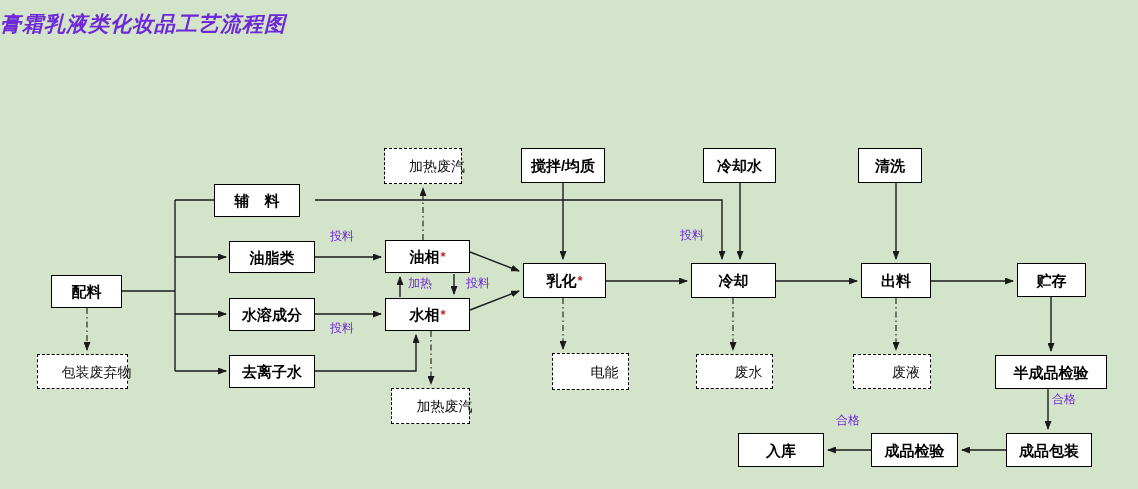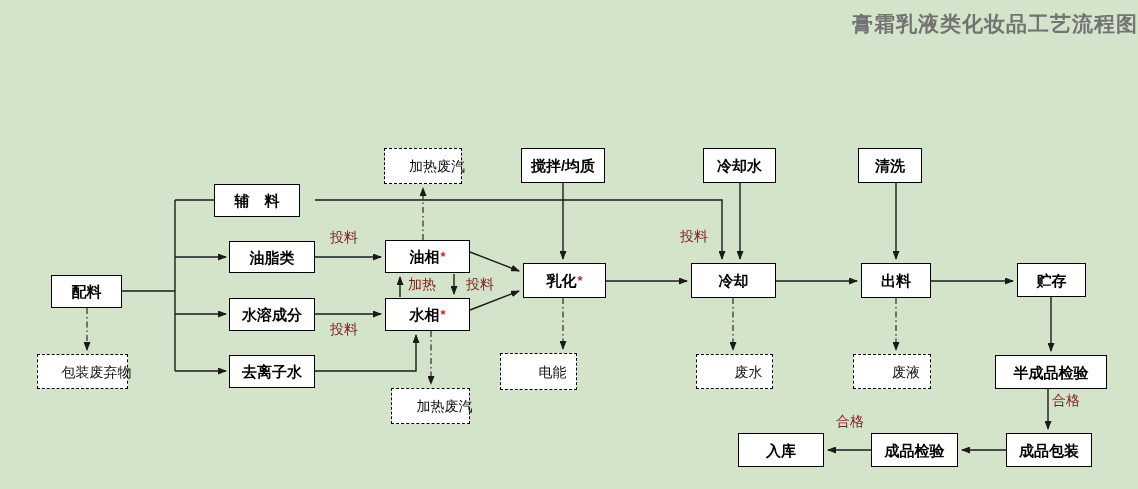--- a/index.html
+++ b/index.html
@@ -1,28 +1,28 @@
 <!DOCTYPE html>
 <html><head>
 <meta charset="utf-8">
 <style>
   html,body{margin:0;padding:0;}
   body{background:#d3e4ca;font-family:"Liberation Sans","DejaVu Sans",sans-serif;}
   .stage{position:relative;width:1138px;height:489px;background:#d3e4ca;overflow:hidden;}
-  .title{position:absolute;left:0;top:10px;width:1138px;text-align:right;
+  .title{position:absolute;left:0;top:10px;width:1138px;text-align:left;
          font-family:"Liberation Serif","DejaVu Serif",serif;
-         font-weight:bold;font-size:21px;color:#737373;letter-spacing:1px;}
+         font-weight:bold;font-size:21px;color:#6d28d9;letter-spacing:1px;font-style:italic;}
   .connectors{position:absolute;left:0;top:0;width:1138px;height:489px;}
   .node{position:absolute;background:#ffffff;border:1.4px solid #000;
         display:flex;align-items:center;justify-content:center;
         box-sizing:border-box;color:#000;font-size:15px;font-weight:bold;
         white-space:pre;text-align:center;line-height:1;}
   .node.dashed{border:1.2px dashed #000;font-weight:normal;font-size:14px;color:#111;padding-left:28px;}
   .marker{color:#c22;font-size:13px;font-weight:bold;margin-left:1px;}
-  .edge-label{position:absolute;font-size:14px;color:#7f1d1d;font-weight:normal;
+  .edge-label{position:absolute;font-size:12px;color:#6d28d9;font-weight:normal;
               line-height:1;white-space:nowrap;}
 </style>
 </head>
 <body>
 
 <div class="stage">
 
   <div class="title">膏霜乳液类化妆品工艺流程图</div>
 
   <svg class="connectors" width="1138" height="489" viewBox="0 0 1138 489" xmlns="http://www.w3.org/2000/svg">
@@ -87,21 +87,21 @@
   <div class="node" style="left:861px;top:263px;width:70px;height:35px"><span>出料</span></div>
   <div class="node" style="left:1017px;top:263px;width:69px;height:34px"><span>贮存</span></div>
   <div class="node" style="left:995px;top:355px;width:112px;height:34px"><span>半成品检验</span></div>
   <div class="node" style="left:1006px;top:433px;width:86px;height:34px"><span>成品包装</span></div>
   <div class="node" style="left:871px;top:433px;width:87px;height:34px"><span>成品检验</span></div>
   <div class="node" style="left:738px;top:433px;width:86px;height:34px"><span>入库</span></div>
 
   <div class="node dashed" style="left:37px;top:354px;width:91px;height:35px"><span>包装废弃物</span></div>
   <div class="node dashed" style="left:384px;top:148px;width:78px;height:36px"><span>加热废汽</span></div>
   <div class="node dashed" style="left:391px;top:388px;width:79px;height:36px"><span>加热废汽</span></div>
-  <div class="node dashed" style="left:500px;top:353px;width:77px;height:37px"><span>电能</span></div>
+  <div class="node dashed" style="left:552px;top:353px;width:77px;height:37px"><span>电能</span></div>
   <div class="node dashed" style="left:696px;top:354px;width:77px;height:35px"><span>废水</span></div>
   <div class="node dashed" style="left:853px;top:354px;width:78px;height:35px"><span>废液</span></div>
 
   <div class="edge-label" style="left:330px;top:230px">投料</div>
   <div class="edge-label" style="left:330px;top:322px">投料</div>
   <div class="edge-label" style="left:466px;top:277px">投料</div>
   <div class="edge-label" style="left:680px;top:229px">投料</div>
   <div class="edge-label" style="left:408px;top:277px">加热</div>
   <div class="edge-label" style="left:1052px;top:393px">合格</div>
   <div class="edge-label" style="left:836px;top:414px">合格</div>

